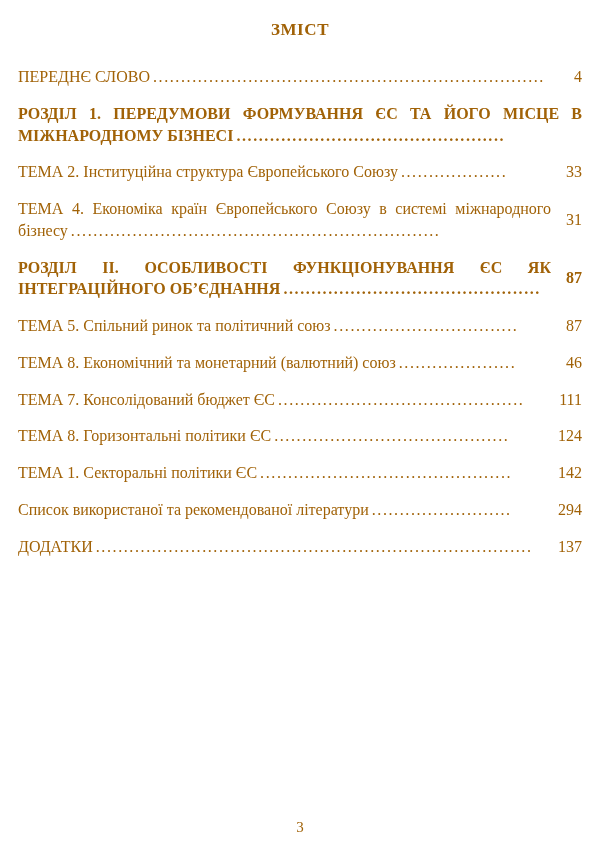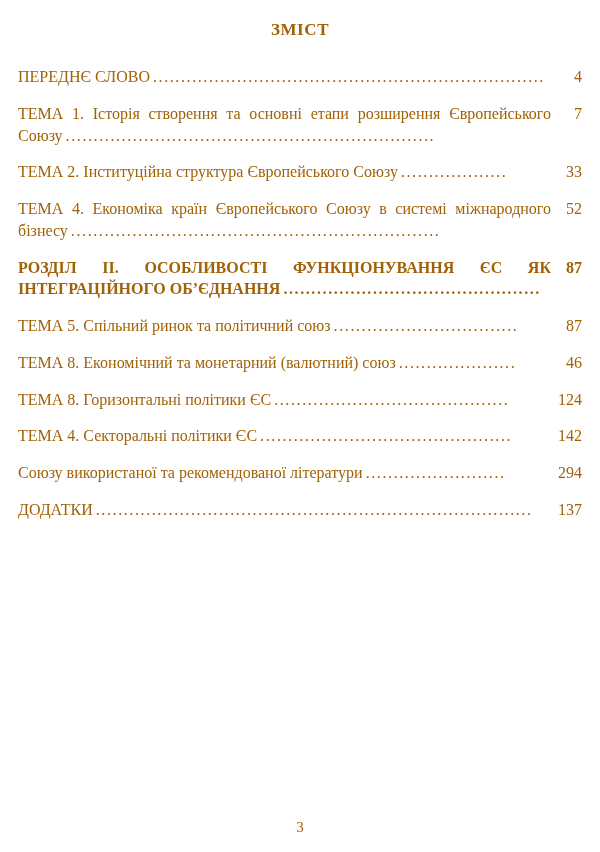--- a/index.html
+++ b/index.html
@@ -24,21 +24,21 @@
     font-weight: bold;
     font-size: 17px;
     letter-spacing: 0.6px;
     margin: 6px 0 26px 0;
   }
   .toc {
     width: 100%;
   }
   .entry {
     display: flex;
-    align-items: flex-start;
+    align-items: center;
     margin-bottom: 15px;
     font-size: 16px;
     line-height: 1.36;
   }
   .entry.bold {
     font-weight: bold;
   }
   .entry .txt {
     flex: 1 1 auto;
     text-align: justify;
@@ -71,65 +71,69 @@
 
 <div class="page">
   <h1 class="title">ЗМІСТ</h1>
 
   <div class="toc">
   <div class="entry">
     <div class="txt"><span class="label">ПЕРЕДНЄ СЛОВО</span><span class="leader">......................................................................</span></div>
     <span class="pg">4</span>
   </div>
 
+  <div class="entry bold">
+    <div class="txt"><span class="label">РОЗДІЛ 1. ПЕРЕДУМОВИ ФОРМУВАННЯ ЄС ТА ЙОГО МІСЦЕ В МІЖНАРОДНОМУ БІЗНЕСІ</span><span class="leader">................................................</span></div>
 
-  <div class="entry">
-    <div class="txt"><span class="label">ТЕМА 1. Історія створення та основні етапи розширення Європейського Союзу</span><span class="leader">..................................................................</span></div>
-    <span class="pg">7</span>
   </div>
+
 
   <div class="entry">
     <div class="txt"><span class="label">ТЕМА 2. Інституційна структура Європейського Союзу</span><span class="leader">...................</span></div>
     <span class="pg">33</span>
   </div>
 
 
   <div class="entry">
     <div class="txt"><span class="label">ТЕМА 4. Економіка країн Європейського Союзу в системі міжнародного бізнесу</span><span class="leader">..................................................................</span></div>
-    <span class="pg">52</span>
+    <span class="pg">31</span>
   </div>
 
   <div class="entry bold">
     <div class="txt"><span class="label">РОЗДІЛ ІІ. ОСОБЛИВОСТІ ФУНКЦІОНУВАННЯ ЄС ЯК ІНТЕГРАЦІЙНОГО ОБ’ЄДНАННЯ</span><span class="leader">..............................................</span></div>
     <span class="pg">87</span>
   </div>
 
   <div class="entry">
     <div class="txt"><span class="label">ТЕМА 5. Спільний ринок та політичний союз</span><span class="leader">.................................</span></div>
     <span class="pg">87</span>
   </div>
 
   <div class="entry">
     <div class="txt"><span class="label">ТЕМА 8. Економічний та монетарний (валютний) союз</span><span class="leader">.....................</span></div>
     <span class="pg">46</span>
   </div>
 
+  <div class="entry">
+    <div class="txt"><span class="label">ТЕМА 7. Консолідований бюджет ЄС</span><span class="leader">............................................</span></div>
+    <span class="pg">111</span>
+  </div>
 
   <div class="entry">
     <div class="txt"><span class="label">ТЕМА 8. Горизонтальні політики ЄС</span><span class="leader">..........................................</span></div>
     <span class="pg">124</span>
   </div>
 
   <div class="entry">
-    <div class="txt"><span class="label">ТЕМА 4. Секторальні політики ЄС</span><span class="leader">.............................................</span></div>
+    <div class="txt"><span class="label">ТЕМА 1. Секторальні політики ЄС</span><span class="leader">.............................................</span></div>
     <span class="pg">142</span>
   </div>
 
   <div class="entry">
-    <div class="txt"><span class="label">Союзу використаної та рекомендованої літератури</span><span class="leader">.........................</span></div>
+    <div class="txt"><span class="label">Список використаної та рекомендованої літератури</span><span class="leader">.........................</span></div>
     <span class="pg">294</span>
   </div>
 
   <div class="entry">
     <div class="txt"><span class="label">ДОДАТКИ</span><span class="leader">..............................................................................</span></div>
     <span class="pg">137</span>
   </div>
 </div>
 
   <div class="folio">3</div>

